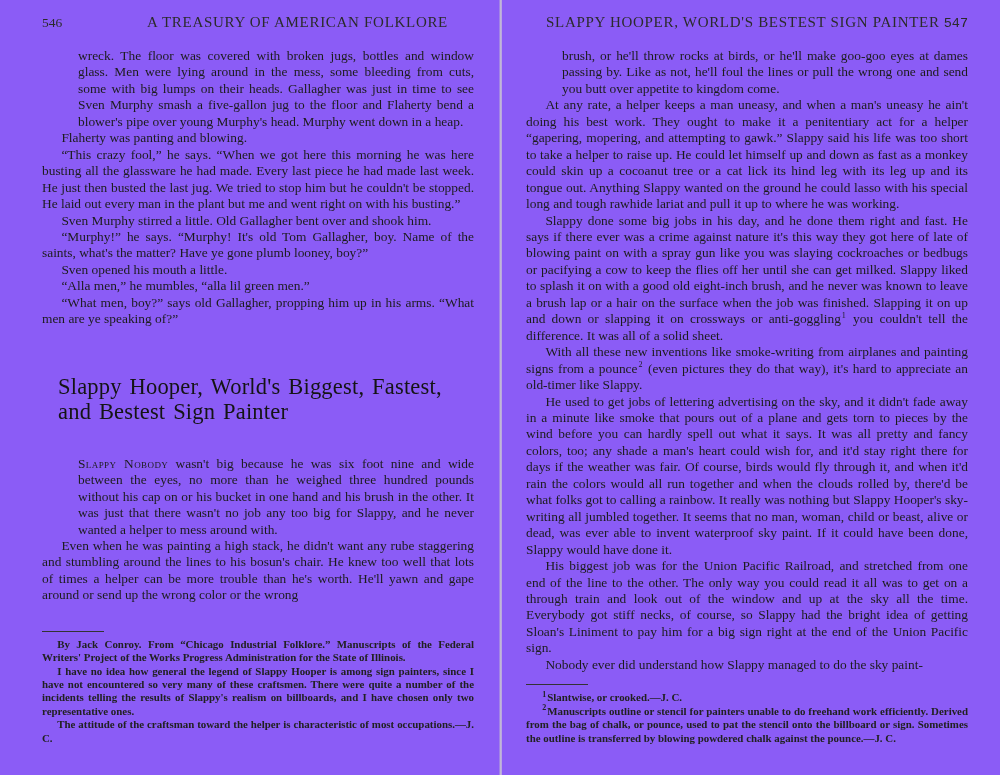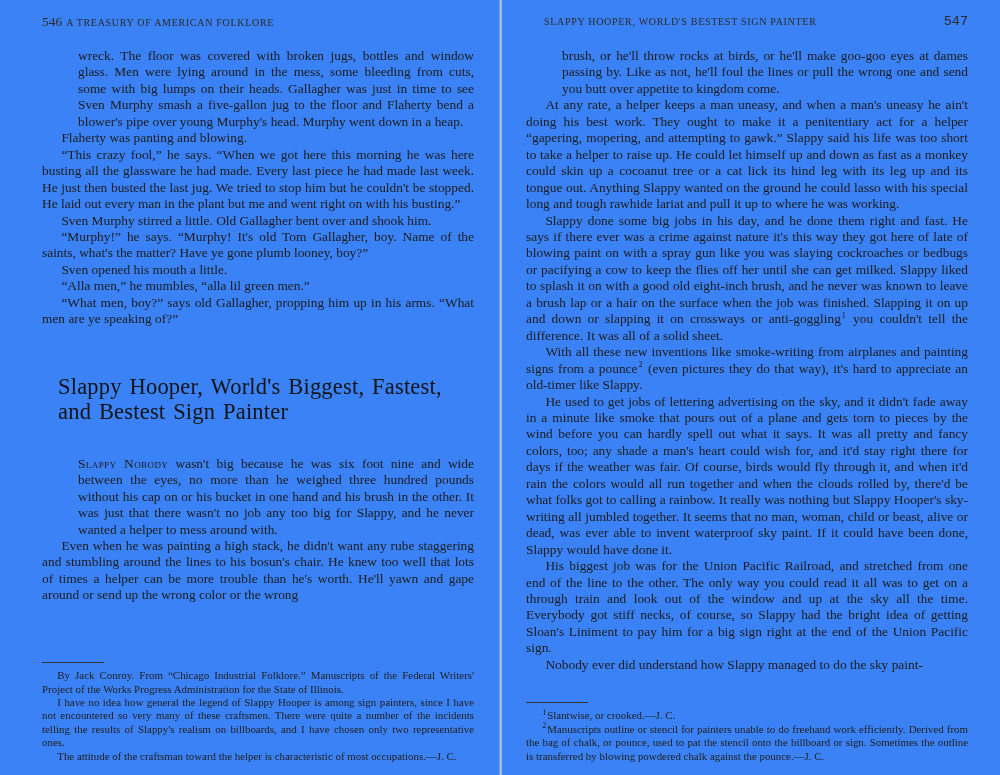--- a/index.html
+++ b/index.html
@@ -12,21 +12,21 @@
     height: 775px;
     overflow: hidden;
     font-family: "Liberation Serif", "DejaVu Serif", serif;
     color: #1a1a1a;
   }
 
   .spread {
     position: relative;
     width: 1000px;
     height: 775px;
-    background: #3b82f6;
+    background: #8b5cf6;
     display: flex;
   }
 
   
   .gutter {
     position: absolute;
     left: 499px;
     top: 0;
     width: 3px;
     height: 775px;
@@ -56,23 +56,23 @@
     color: #2b2b2b;
     padding-top: 14px;
   }
   .runhead .folio {
     font-size: 13.5px;
     letter-spacing: 0;
     font-variant: normal;
   }
   .runhead .title-sc {
     flex: 1;
-    text-align: left;
+    text-align: right;
     font-variant: small-caps;
-    font-size: 10px;
+    font-size: 15px;
     letter-spacing: 0.7px;
   }
   .runhead.left  .folio { margin-right: 4px; }
   .runhead.right .folio { margin-left: 4px; font-family: Liberation Mono, monospace; }
   .runhead.left  .title-sc { padding-right: 26px; }
   .runhead.right .title-sc { padding-left: 18px; }
 
   
   .body-col {
     font-size: 13.4px;
@@ -101,25 +101,26 @@
     color: #141414;
     text-align: left;
     word-spacing: 2px;
   }
 
   
   .footnotes {
     position: absolute;
     left: 42px;
     right: 26px;
-    bottom: 12px;
+    bottom: 30px;
     font-size: 10.9px;
     line-height: 13.4px;
     text-align: justify;
     color: #212121;
+    font-weight: bold;
   }
   .page-right .footnotes { left: 26px; right: 32px; }
   .footnotes p {
     margin: 0;
     text-indent: 1.4em;
   }
   .fn-rule {
     width: 62px;
     height: 0;
     border-top: 1.3px solid #333;

